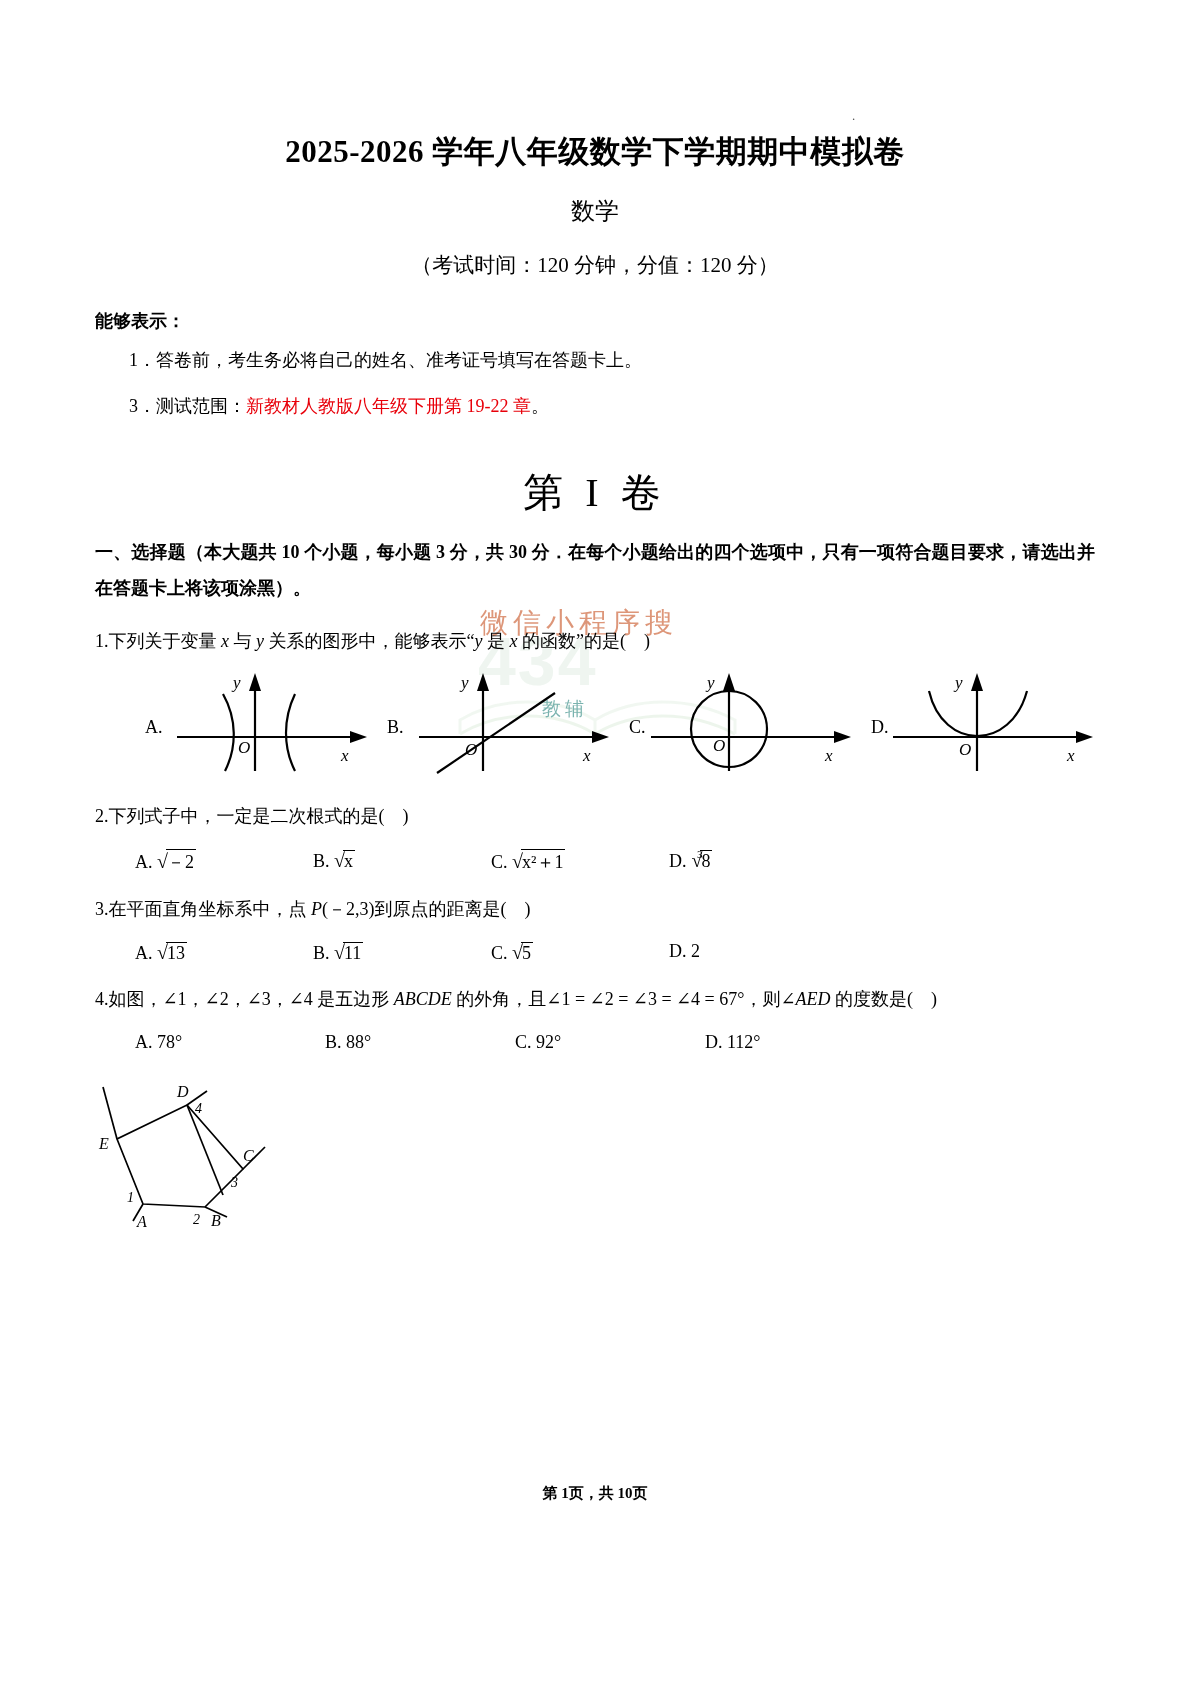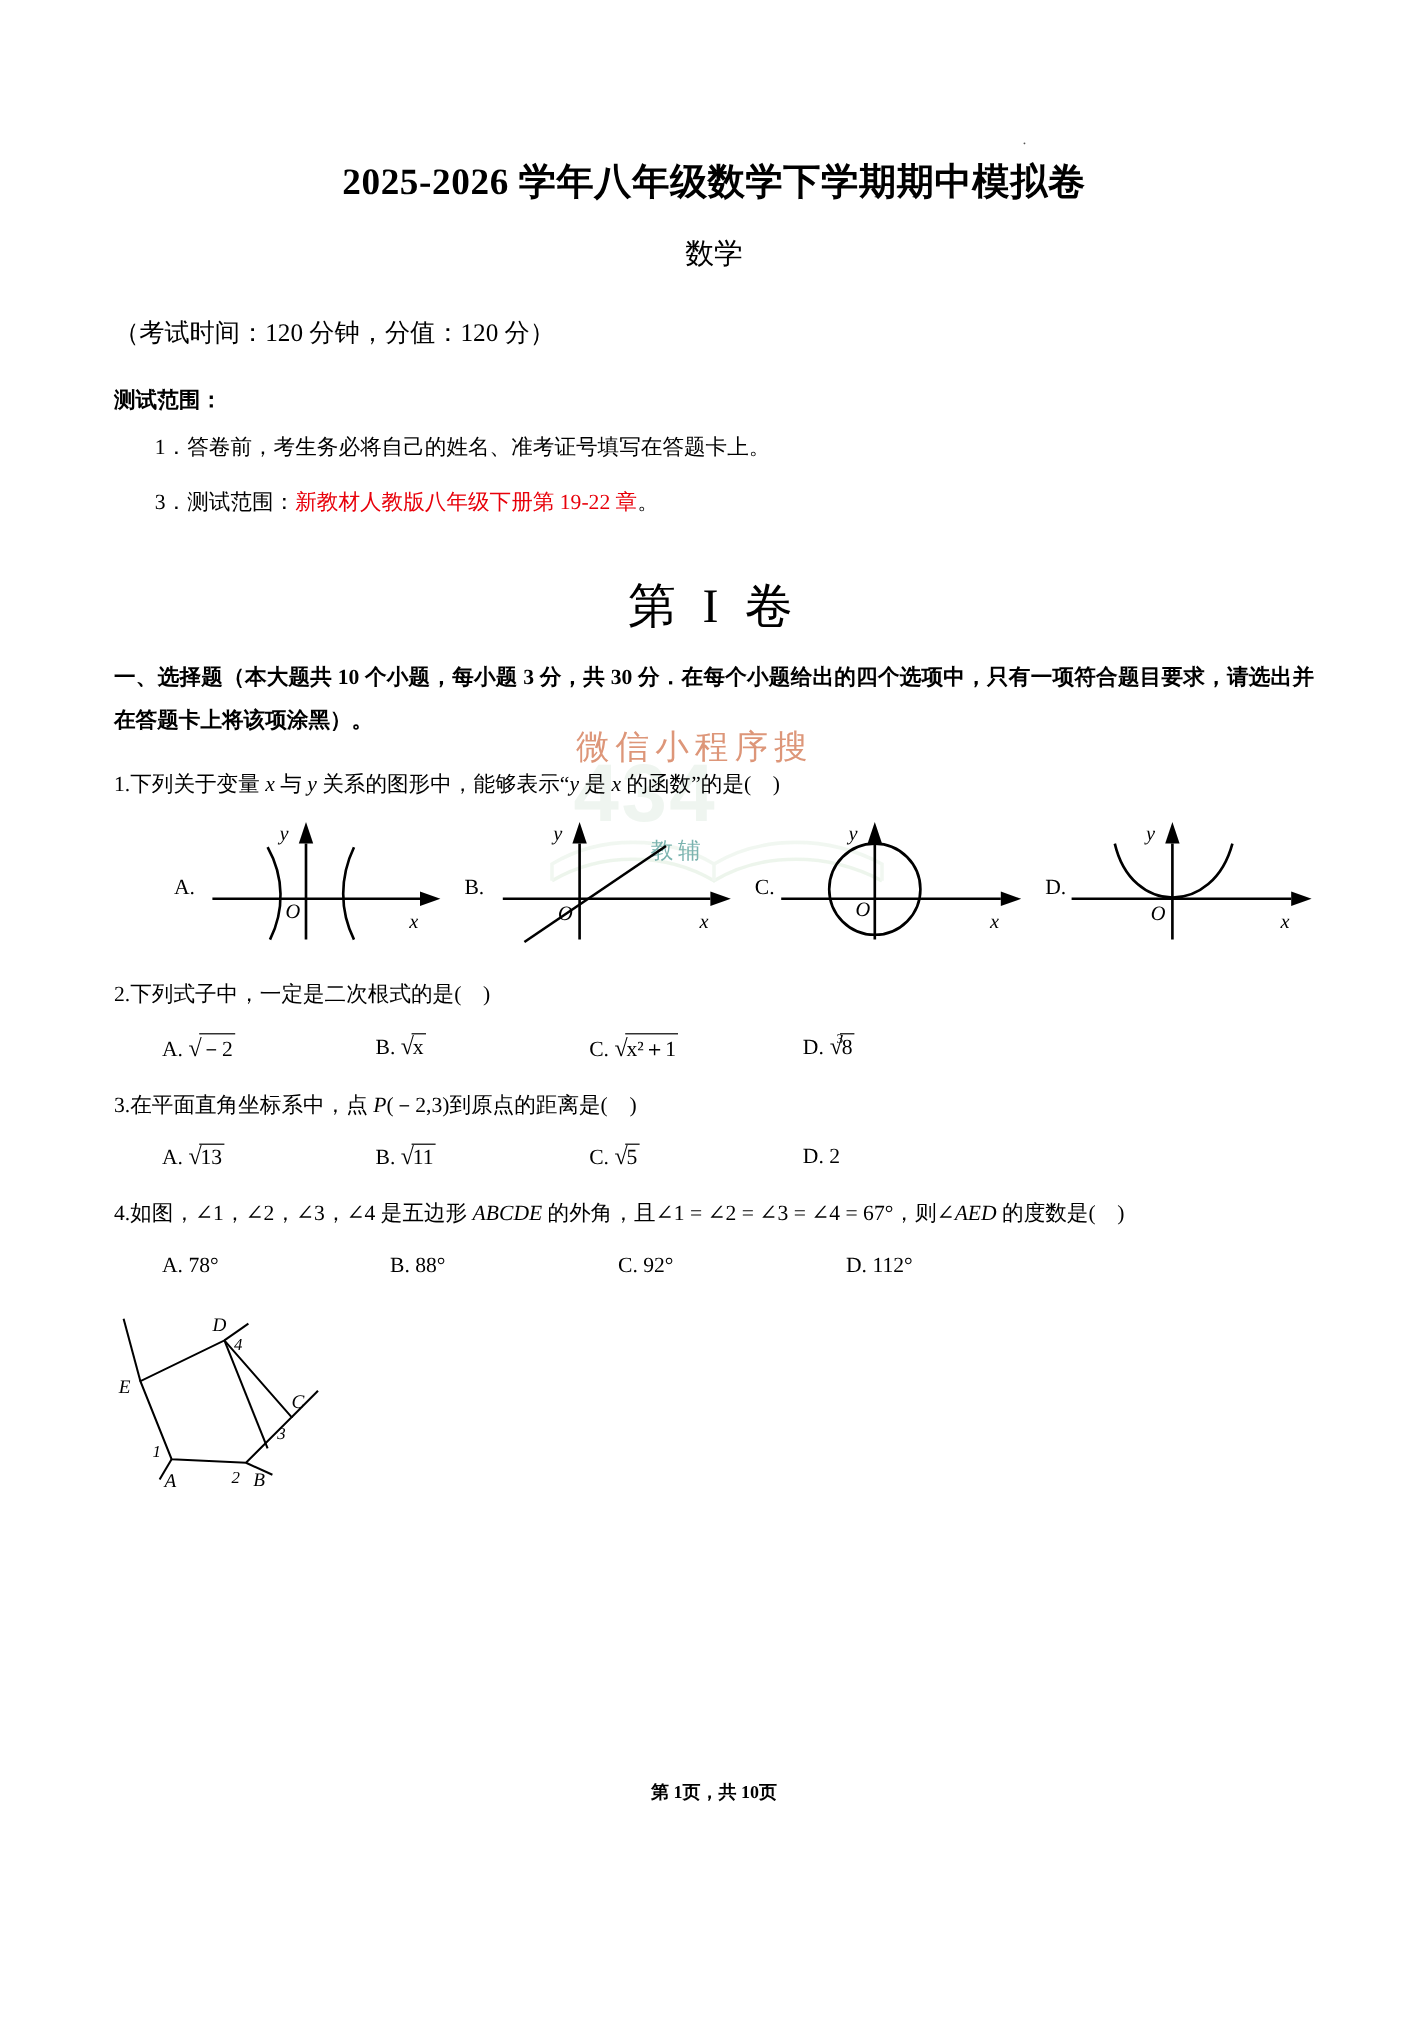--- a/index.html
+++ b/index.html
@@ -65,23 +65,23 @@
     letter-spacing:.5px;
     font-family:"Liberation Serif","DejaVu Serif",serif;
   }
   .subject {
     text-align:center;
     font-size:24px;
     margin-top:22px;
     font-weight:normal;
   }
   .exam-meta {
-    text-align:left;
+    text-align:center;
     font-size:21px;
-    margin-top:36px;
+    margin-top:24px;
   }
 
   
   .notice-title {
     font-size:18px;
     font-weight:bold;
     margin-top:30px;
   }
   .notice-item {
     font-size:18px;
@@ -181,21 +181,21 @@
   </div>
 
   <div class="content">
 
     <div class="dot-mark">.</div>
 
     <h1 class="doc-title">2025-2026 学年八年级数学下学期期中模拟卷</h1>
     <div class="subject">数学</div>
     <div class="exam-meta">（考试时间：120 分钟，分值：120 分）</div>
 
-    <div class="notice-title">测试范围：</div>
+    <div class="notice-title">能够表示：</div>
     <div class="notice-item">1．答卷前，考生务必将自己的姓名、准考证号填写在答题卡上。</div>
     <div class="notice-item">
       <span>3．测试范围：</span><span class="red">新教材人教版八年级下册第 19-22 章</span><span>。</span>
     </div>
 
     <div class="juan">第 I 卷</div>
 
     <div class="section-head">一、选择题（本大题共 10 个小题，每小题 3 分，共 30 分．在每个小题给出的四个选项中，只有一项符合题目要求，请选出并在答题卡上将该项涂黑）。</div>
 
     <div class="q-stem">

